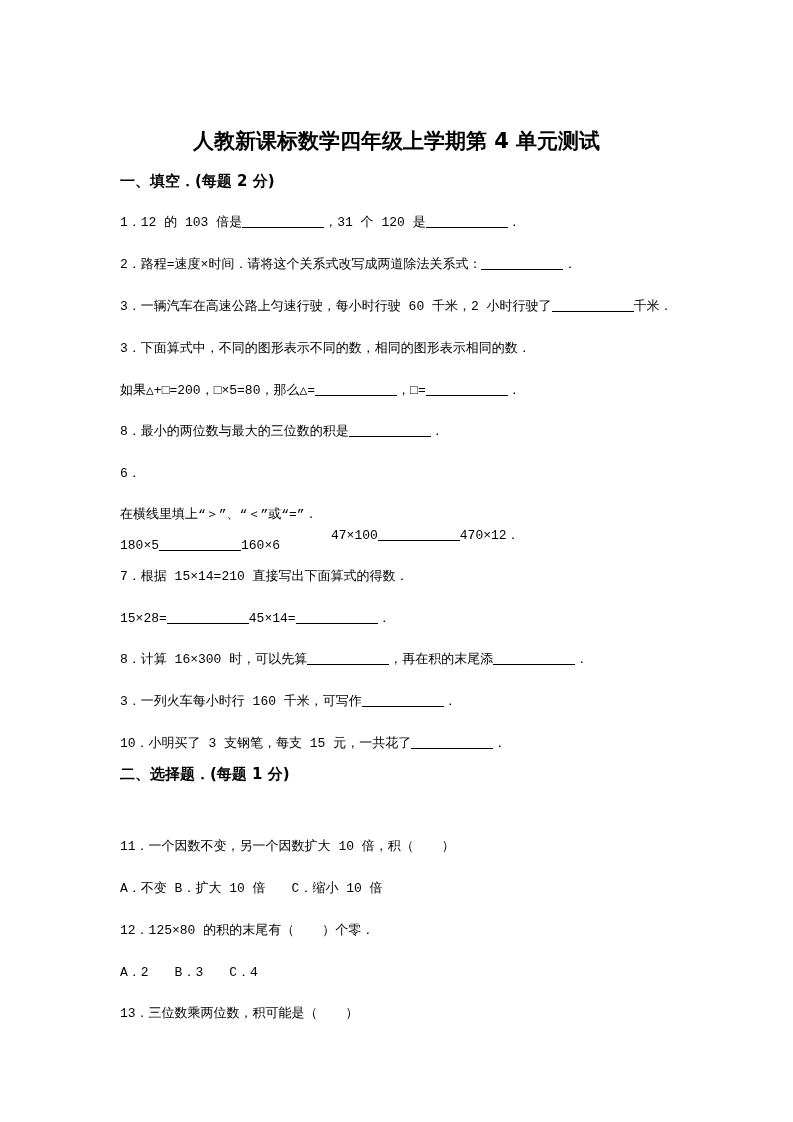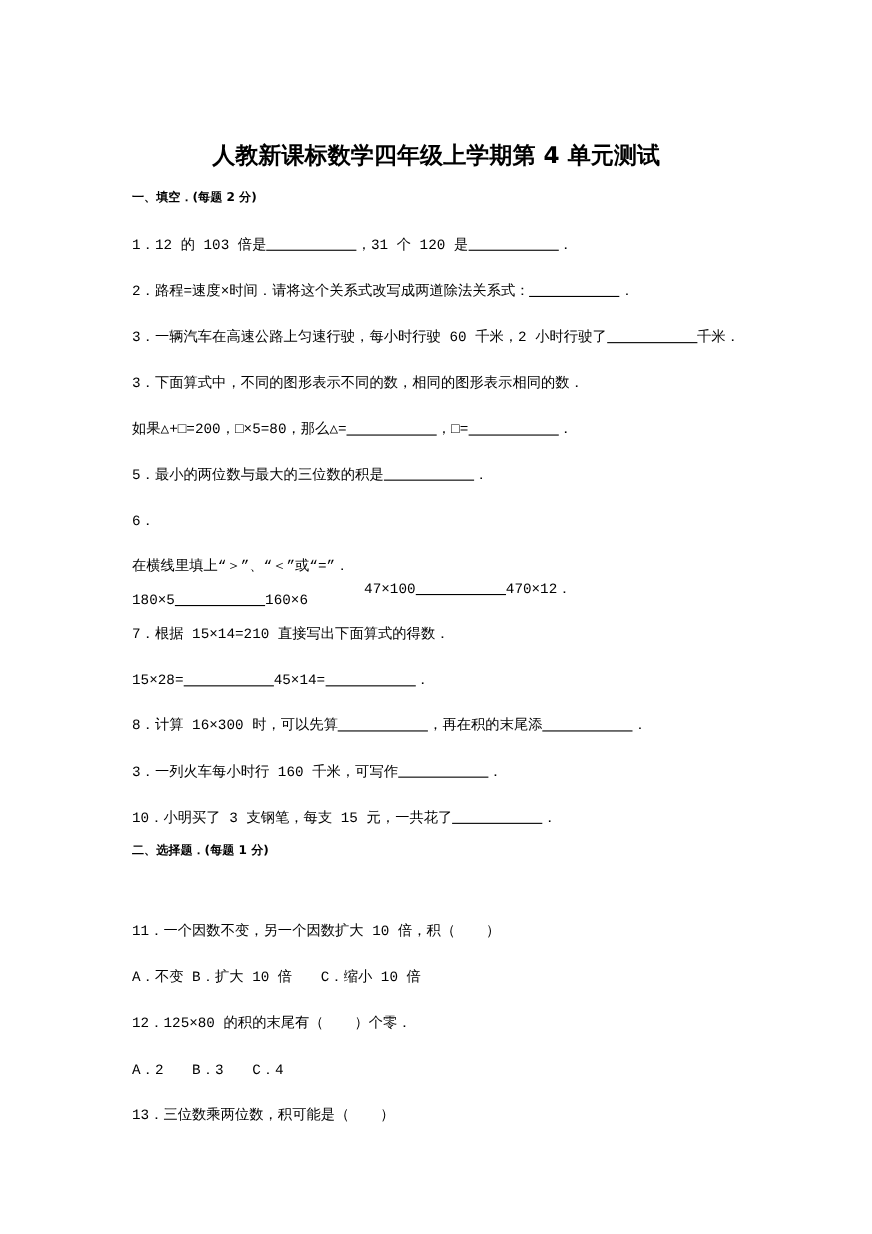--- a/index.html
+++ b/index.html
@@ -10,21 +10,21 @@
   }
   .title {
     position: absolute; top: 103px; left: 0; width: 793px;
     text-align: center; font-size: 21px; font-weight: bold;
     font-family: "DejaVu Sans", "Liberation Sans", sans-serif;
     letter-spacing: 0px;
     margin-top: 24px;
   }
   .section {
     position: absolute; left: 120px;
-    font-size: 11px; font-weight: bold;
+    font-size: 15px; font-weight: bold;
     font-family: "DejaVu Sans", "Liberation Sans", sans-serif;
     text-align: center;
   }
   .line {
     position: absolute; left: 120px;
     font-size: 13px; white-space: nowrap;
     font-family: Liberation Mono, monospace;
   }
   .blank {
     display: inline-block; width: 82px; height: 14px;
@@ -52,21 +52,21 @@
 </div>
 
 <div class="line" style="top:339px">
   <span>3．下面算式中，不同的图形表示不同的数，相同的图形表示相同的数．</span>
 </div>
 <div class="line" style="top:381px">
   <span>如果△+□=200，□×5=80，那么△=</span><span class="blank"></span><span>，□=</span><span class="blank"></span><span>．</span>
 </div>
 
 <div class="line" style="top:422px">
-  <span>5．最小的两位数与最大的三位数的积是</span><span class="blank"></span><span>．</span>
+  <span>8．最小的两位数与最大的三位数的积是</span><span class="blank"></span><span>．</span>
 </div>
 
 <div class="line" style="top:464px">
   <span>6．</span>
 </div>
 <div class="line" style="top:505px">
   <span>在横线里填上“＞”、“＜”或“=”．</span>
 </div>
 <div class="line" style="top:536px">
   <span>180×5</span><span class="blank"></span><span>160×6</span>

